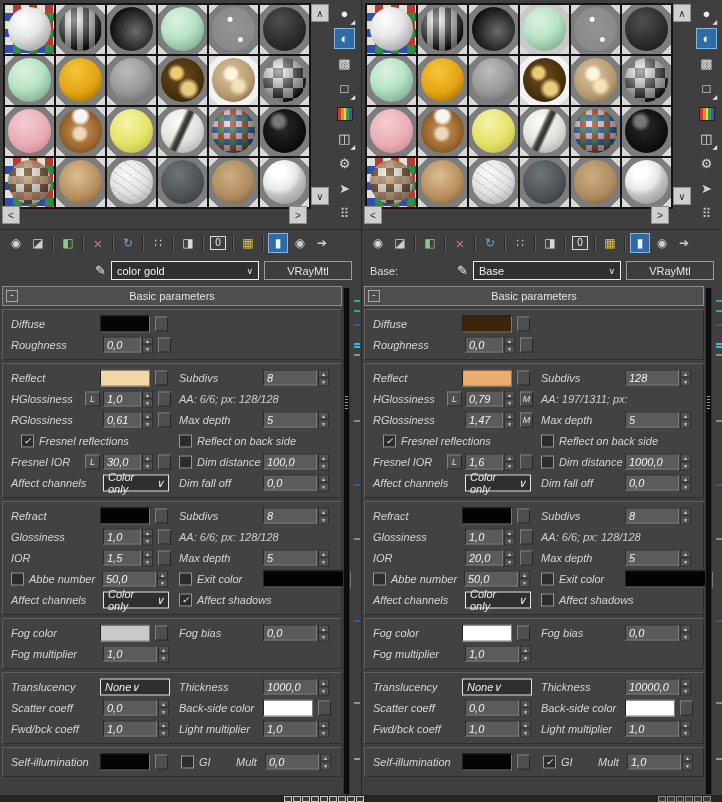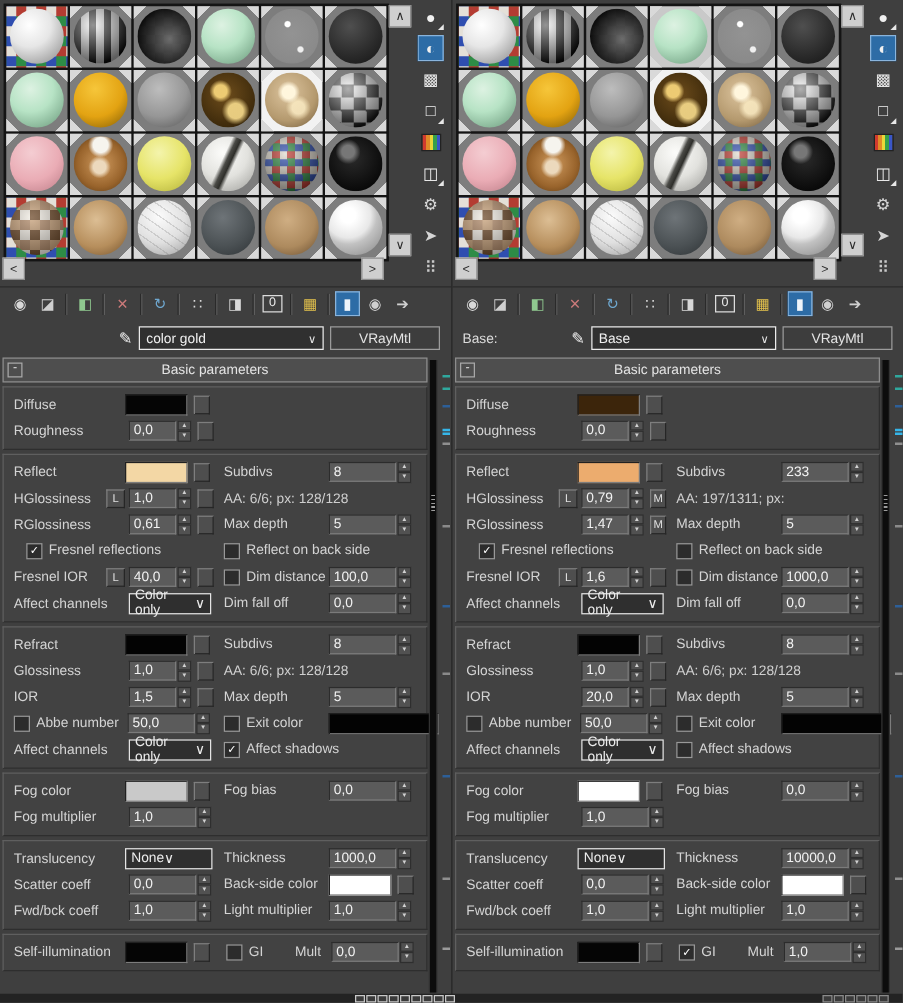--- a/index.html
+++ b/index.html
@@ -52,21 +52,21 @@
     display:flex;align-items:center;justify-content:center;box-sizing:border-box;}
 
   
   .params{position:absolute;top:286px;left:2px;width:340px;}
   .roll{height:18px;line-height:18px;background:#4e4e4e;border:1px solid #8c8c8c;text-align:center;
     color:#e4e4e4;position:relative;margin-bottom:1px;}
   .minusbox{position:absolute;left:3px;top:3px;width:10px;height:10px;border:1px solid #a8a8a8;
     font-size:10px;line-height:8px;text-align:center;color:#e0e0e0;}
   .sec{position:relative;background:#424242;border:1px solid #5f5f5f;border-bottom-color:#2e2e2e;
     border-right-color:#2e2e2e;margin-top:3px;padding:3px 0 4px 0;}
-  .row{position:relative;height:21px;width:100%;}
+  .row{position:relative;height:21px;width:100%;font-style:italic;}
   .abs{position:absolute;top:50%;transform:translateY(-50%);display:flex;align-items:center;}
   .x8{left:8px;}.x18{left:18px;}.x82{left:82px;}.x97{left:97px;}.x100{left:100px;}
   .x176{left:176px;}.x233{left:233px;}.x262{left:262px;}
   .lb{color:#d4d4d4;white-space:nowrap;}
   .w84{width:84px;display:inline-block;}
   .fld{height:14px;width:30px;background:#5b5b5b;border-top:1px solid #2c2c2c;border-left:1px solid #2c2c2c;
     border-bottom:1px solid #7b7b7b;border-right:1px solid #7b7b7b;color:#f2f2f2;
     display:flex;align-items:center;padding:0 3px;white-space:nowrap;overflow:hidden;}
   .w48{width:46px;}
   .spin{margin-left:1px;width:11px;height:17px;display:flex;flex-direction:column;}
@@ -335,21 +335,21 @@
             </span>
         <span class="abs x176">
               <span class="cb"></span>
               <span class="lb">Reflect on back side</span>
             </span>
       </div>
       <div class="row">
         <span class="abs x8 lb">Fresnel IOR</span>
         <span class="abs x82">
               <span class="lbtn">L</span>
-              <span class="fld">40,0</span>
+              <span class="fld">30,0</span>
               <span class="spin">
                 <span>▲</span>
                 <span>▼</span>
               </span>
               <span class="map"></span>
             </span>
         <span class="abs x176">
               <span class="cb"></span>
               <span class="lb" style="width:66px">Dim distance</span>
               <span class="fld w48">100,0</span>
@@ -761,21 +761,21 @@
 
     <div class="sec">
       <div class="row">
         <span class="abs x8 lb">Reflect</span>
         <span class="abs x97">
               <span class="swatch" style="background: rgb(236, 172, 110);"></span>
               <span class="map"></span>
             </span>
         <span class="abs x176">
               <span class="lb w84">Subdivs</span>
-              <span class="fld w48">233</span>
+              <span class="fld w48">128</span>
               <span class="spin">
                 <span>▲</span>
                 <span>▼</span>
               </span>
             </span>
       </div>
       <div class="row">
         <span class="abs x8 lb">HGlossiness</span>
         <span class="abs x82">
               <span class="lbtn">L</span>

